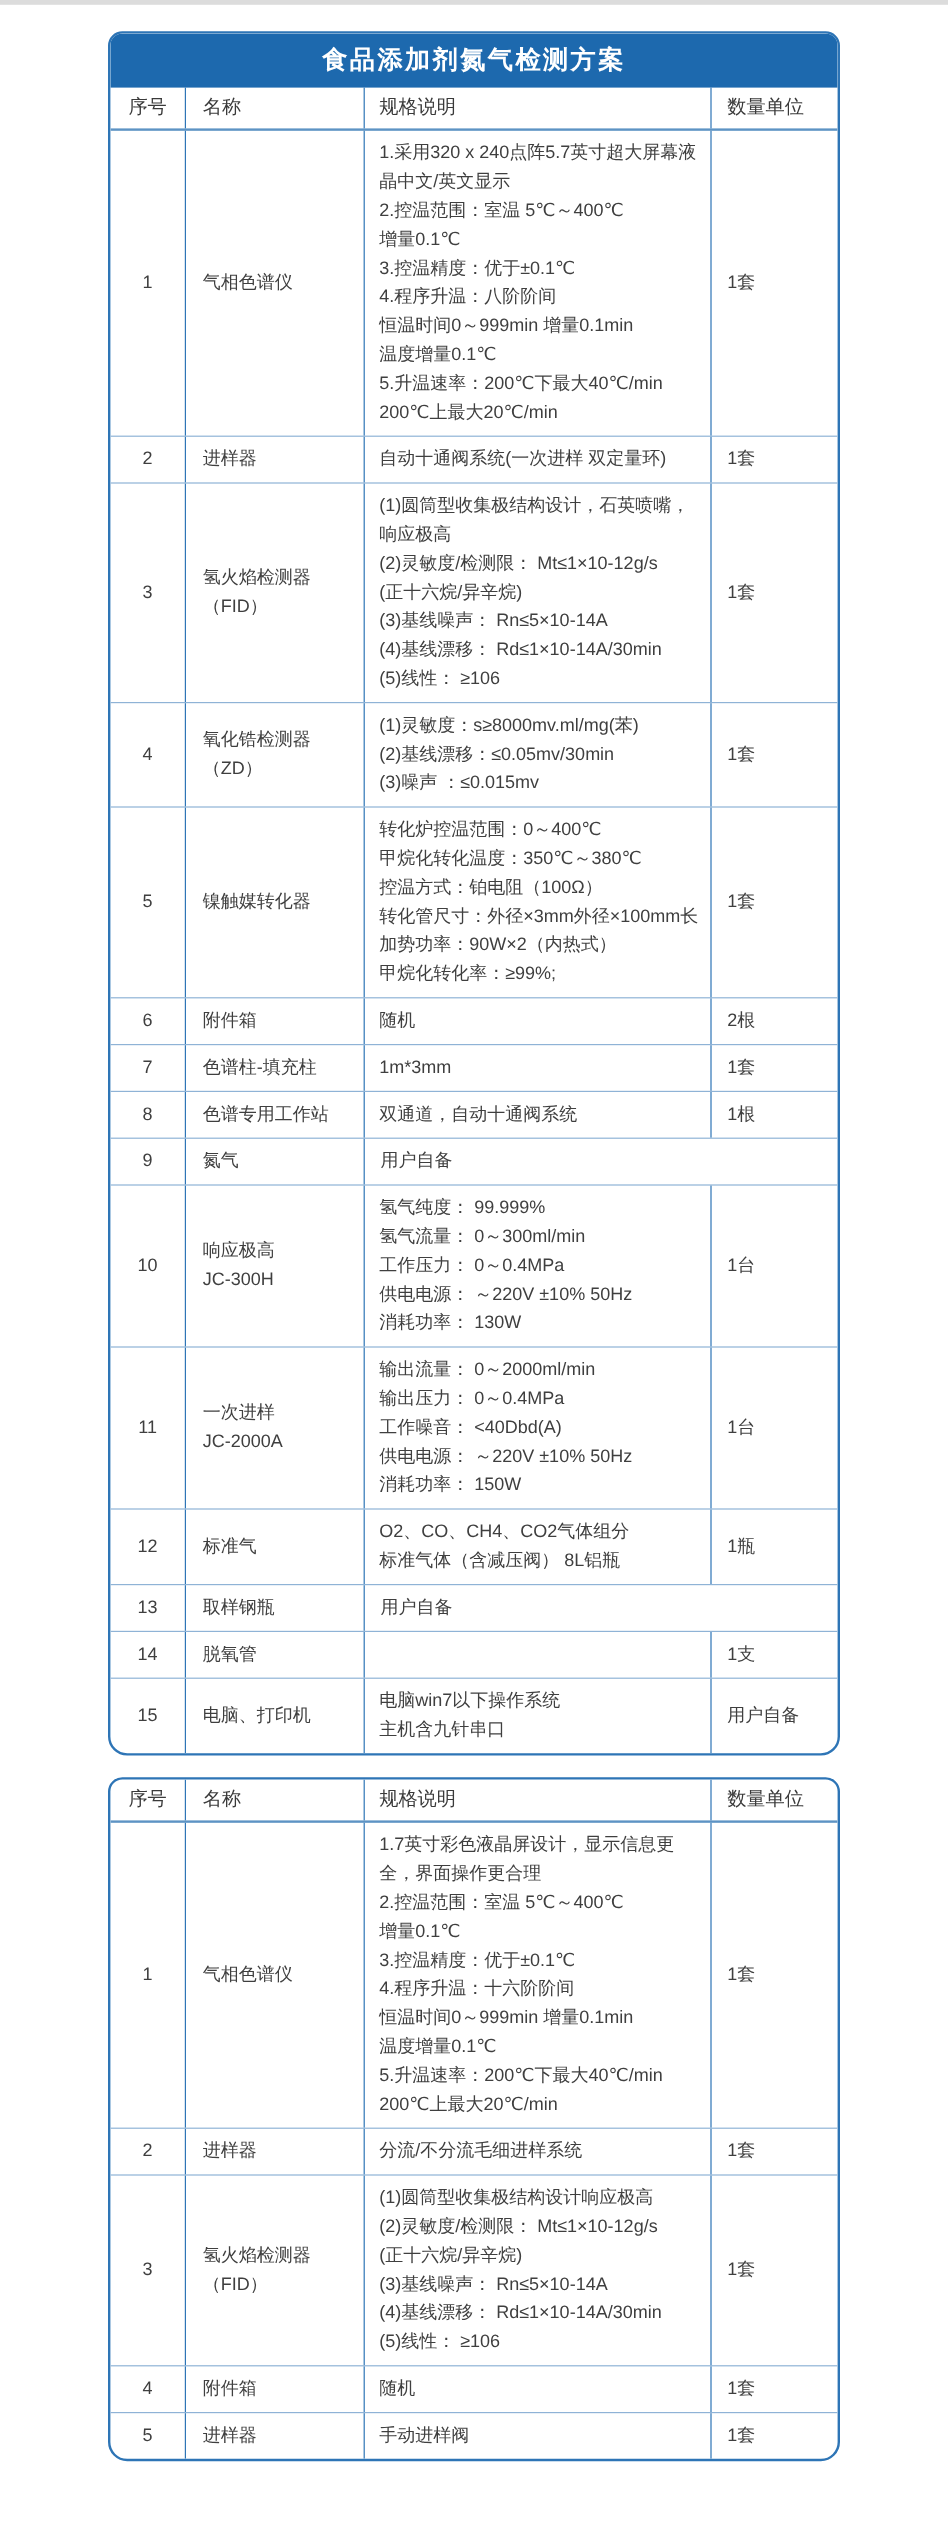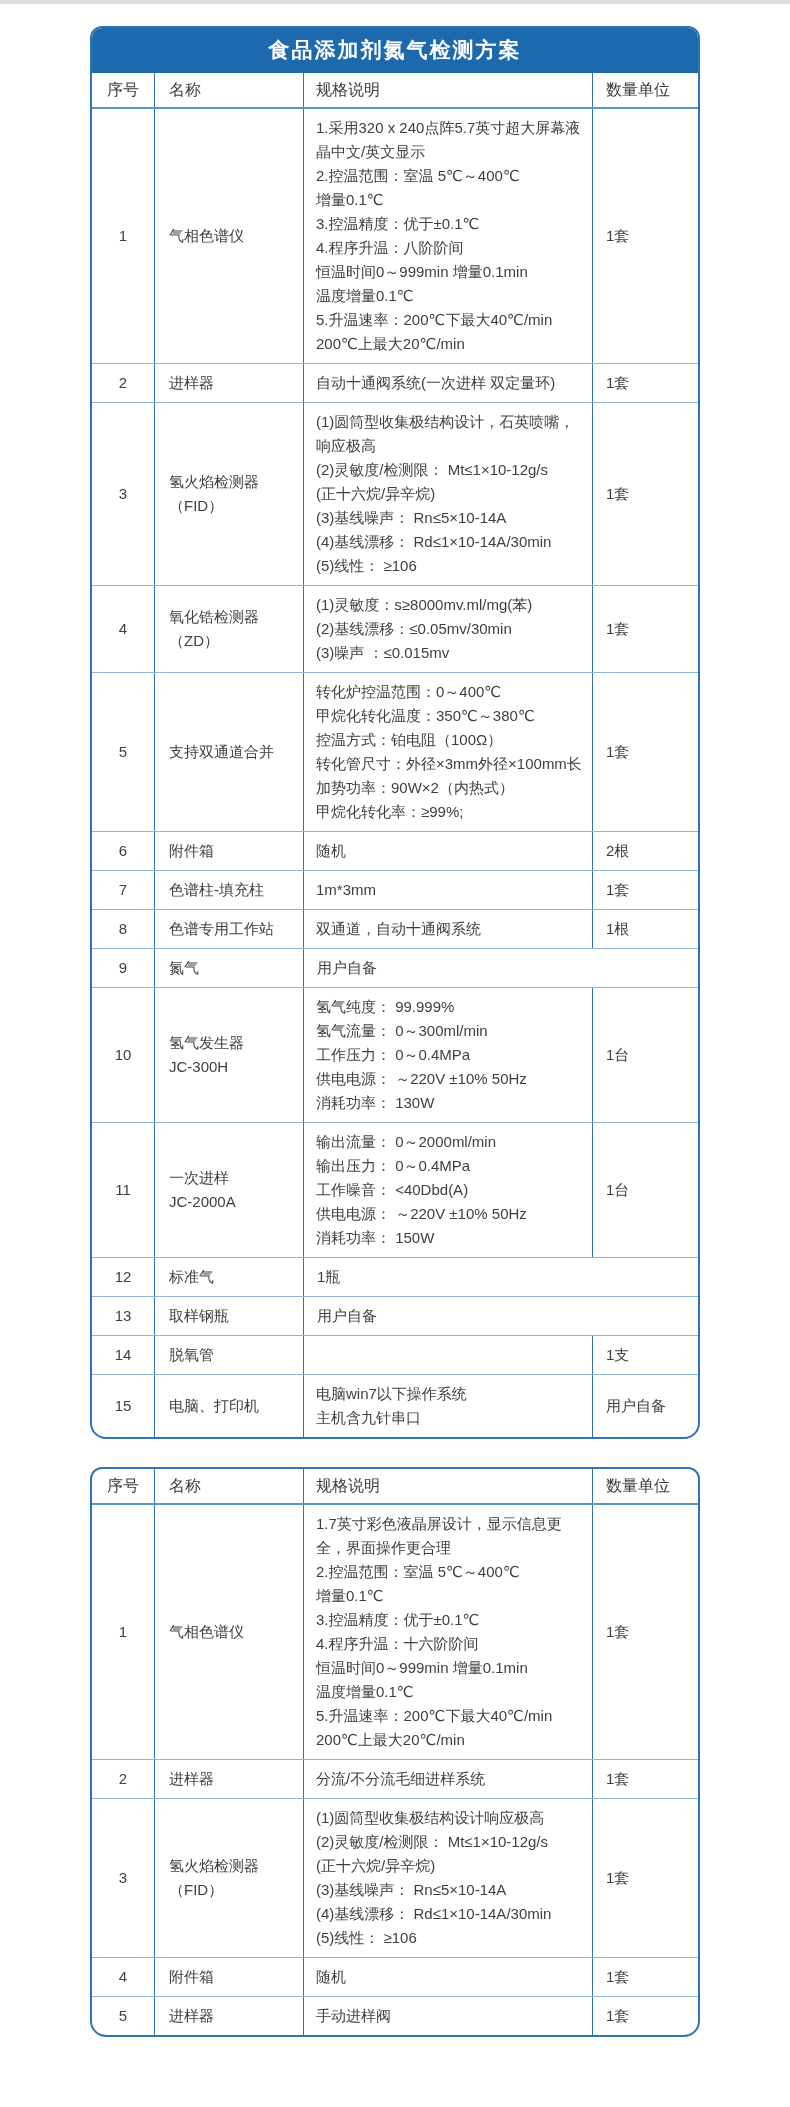--- a/index.html
+++ b/index.html
@@ -10,21 +10,21 @@
     color:#3f3f3f; position:relative;
   }
   .page-edge-top, .page-edge-bottom {
     position:absolute; left:0; width:100%; height:4px; background:#dcdcdc;
   }
   .page-edge-top { top:0; }
 
   .wrap { padding-top:26px; }
 
   section.scheme {
-    width:610px; margin:0 auto 28px auto;
+    width:610px; margin:0 auto 18px auto;
     border:2px solid #2e75b6;
     border-radius:12px 12px 16px 16px;
     overflow:hidden; background:#ffffff;
   }
   .scheme-title {
     background:#1d69ae; color:#ffffff;
     font-size:21px; font-weight:bold; letter-spacing:2px;
     text-align:center; padding:8px 0 9px 0;
   }
   .grid {
@@ -106,21 +106,21 @@
     <div class="cell no">4</div>
     <div class="cell name">氧化锆检测器（ZD）</div>
     <div class="cell spec">(1)灵敏度：s≥8000mv.ml/mg(苯)
 (2)基线漂移：≤0.05mv/30min
 (3)噪声 ：≤0.015mv</div>
     <div class="cell qty">1套</div>
   </div>
 
   <div class="grid row">
     <div class="cell no">5</div>
-    <div class="cell name">支持双通道合并</div>
+    <div class="cell name">镍触媒转化器</div>
     <div class="cell spec">转化炉控温范围：0～400℃
 甲烷化转化温度：350℃～380℃
 控温方式：铂电阻（100Ω）
 转化管尺寸：外径×3mm外径×100mm长
 加势功率：90W×2（内热式）
 甲烷化转化率：≥99%;</div>
     <div class="cell qty">1套</div>
   </div>
 
   <div class="grid row">
@@ -145,21 +145,21 @@
   </div>
 
   <div class="grid row">
     <div class="cell no">9</div>
     <div class="cell name">氮气</div>
     <div class="cell qty">用户自备</div>
   </div>
 
   <div class="grid row">
     <div class="cell no">10</div>
-    <div class="cell name">氢气发生器
+    <div class="cell name">响应极高
 JC-300H</div>
     <div class="cell spec">氢气纯度： 99.999%
 氢气流量： 0～300ml/min
 工作压力： 0～0.4MPa
 供电电源： ～220V ±10% 50Hz
 消耗功率： 130W</div>
     <div class="cell qty">1台</div>
   </div>
 
   <div class="grid row">
@@ -170,20 +170,22 @@
 输出压力： 0～0.4MPa
 工作噪音： &lt;40Dbd(A)
 供电电源： ～220V ±10% 50Hz
 消耗功率： 150W</div>
     <div class="cell qty">1台</div>
   </div>
 
   <div class="grid row">
     <div class="cell no">12</div>
     <div class="cell name">标准气</div>
+    <div class="cell spec">O2、CO、CH4、CO2气体组分
+标准气体（含减压阀） 8L铝瓶</div>
     <div class="cell qty">1瓶</div>
   </div>
 
   <div class="grid row">
     <div class="cell no">13</div>
     <div class="cell name">取样钢瓶</div>
     <div class="cell qty">用户自备</div>
   </div>
 
   <div class="grid row">

